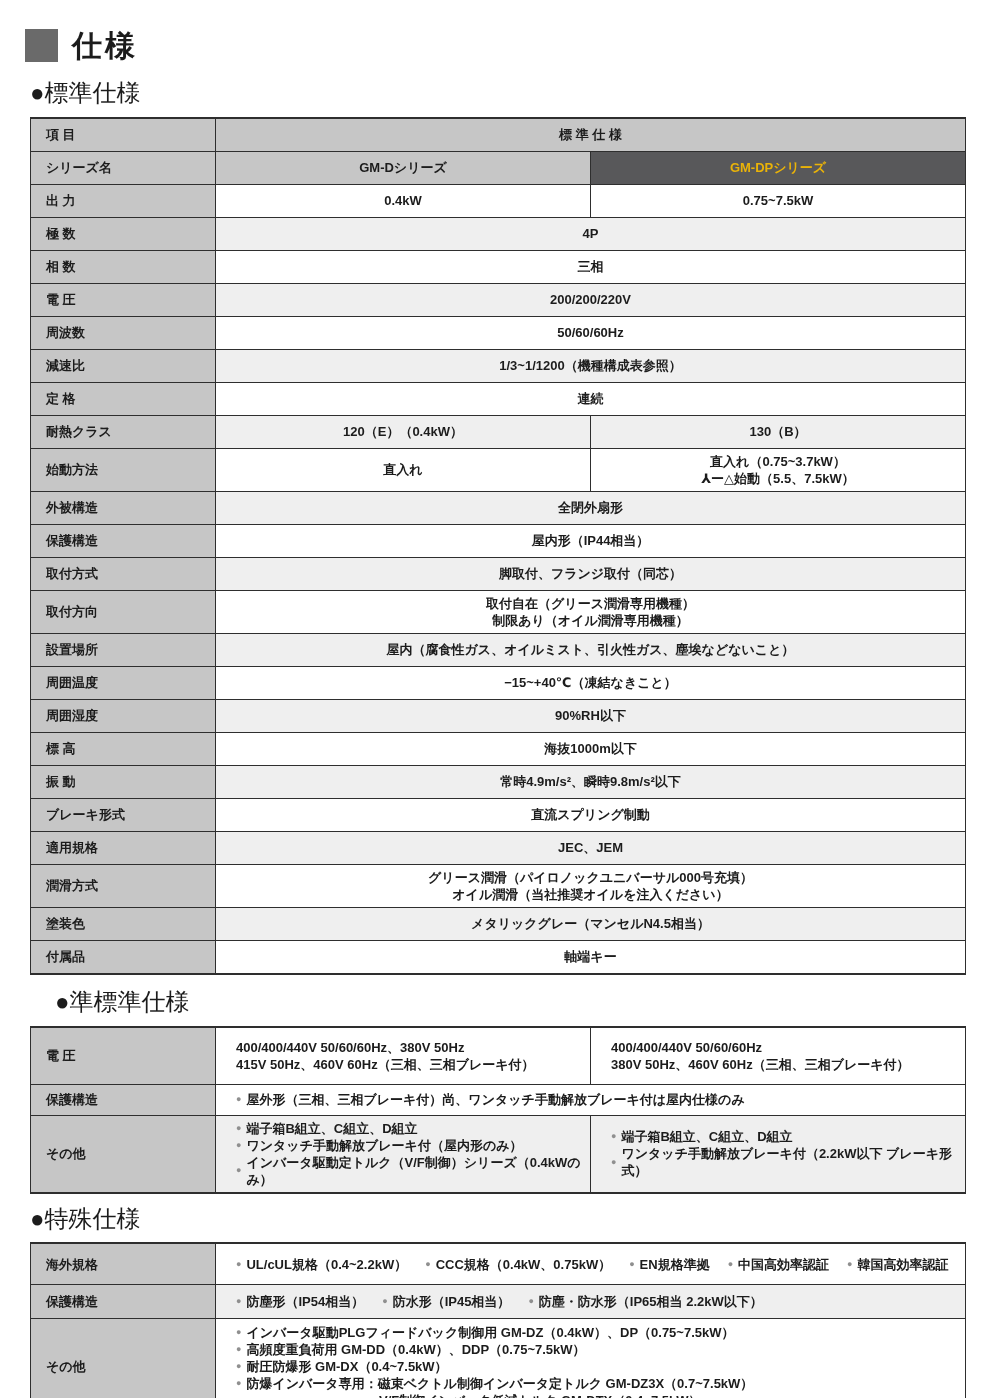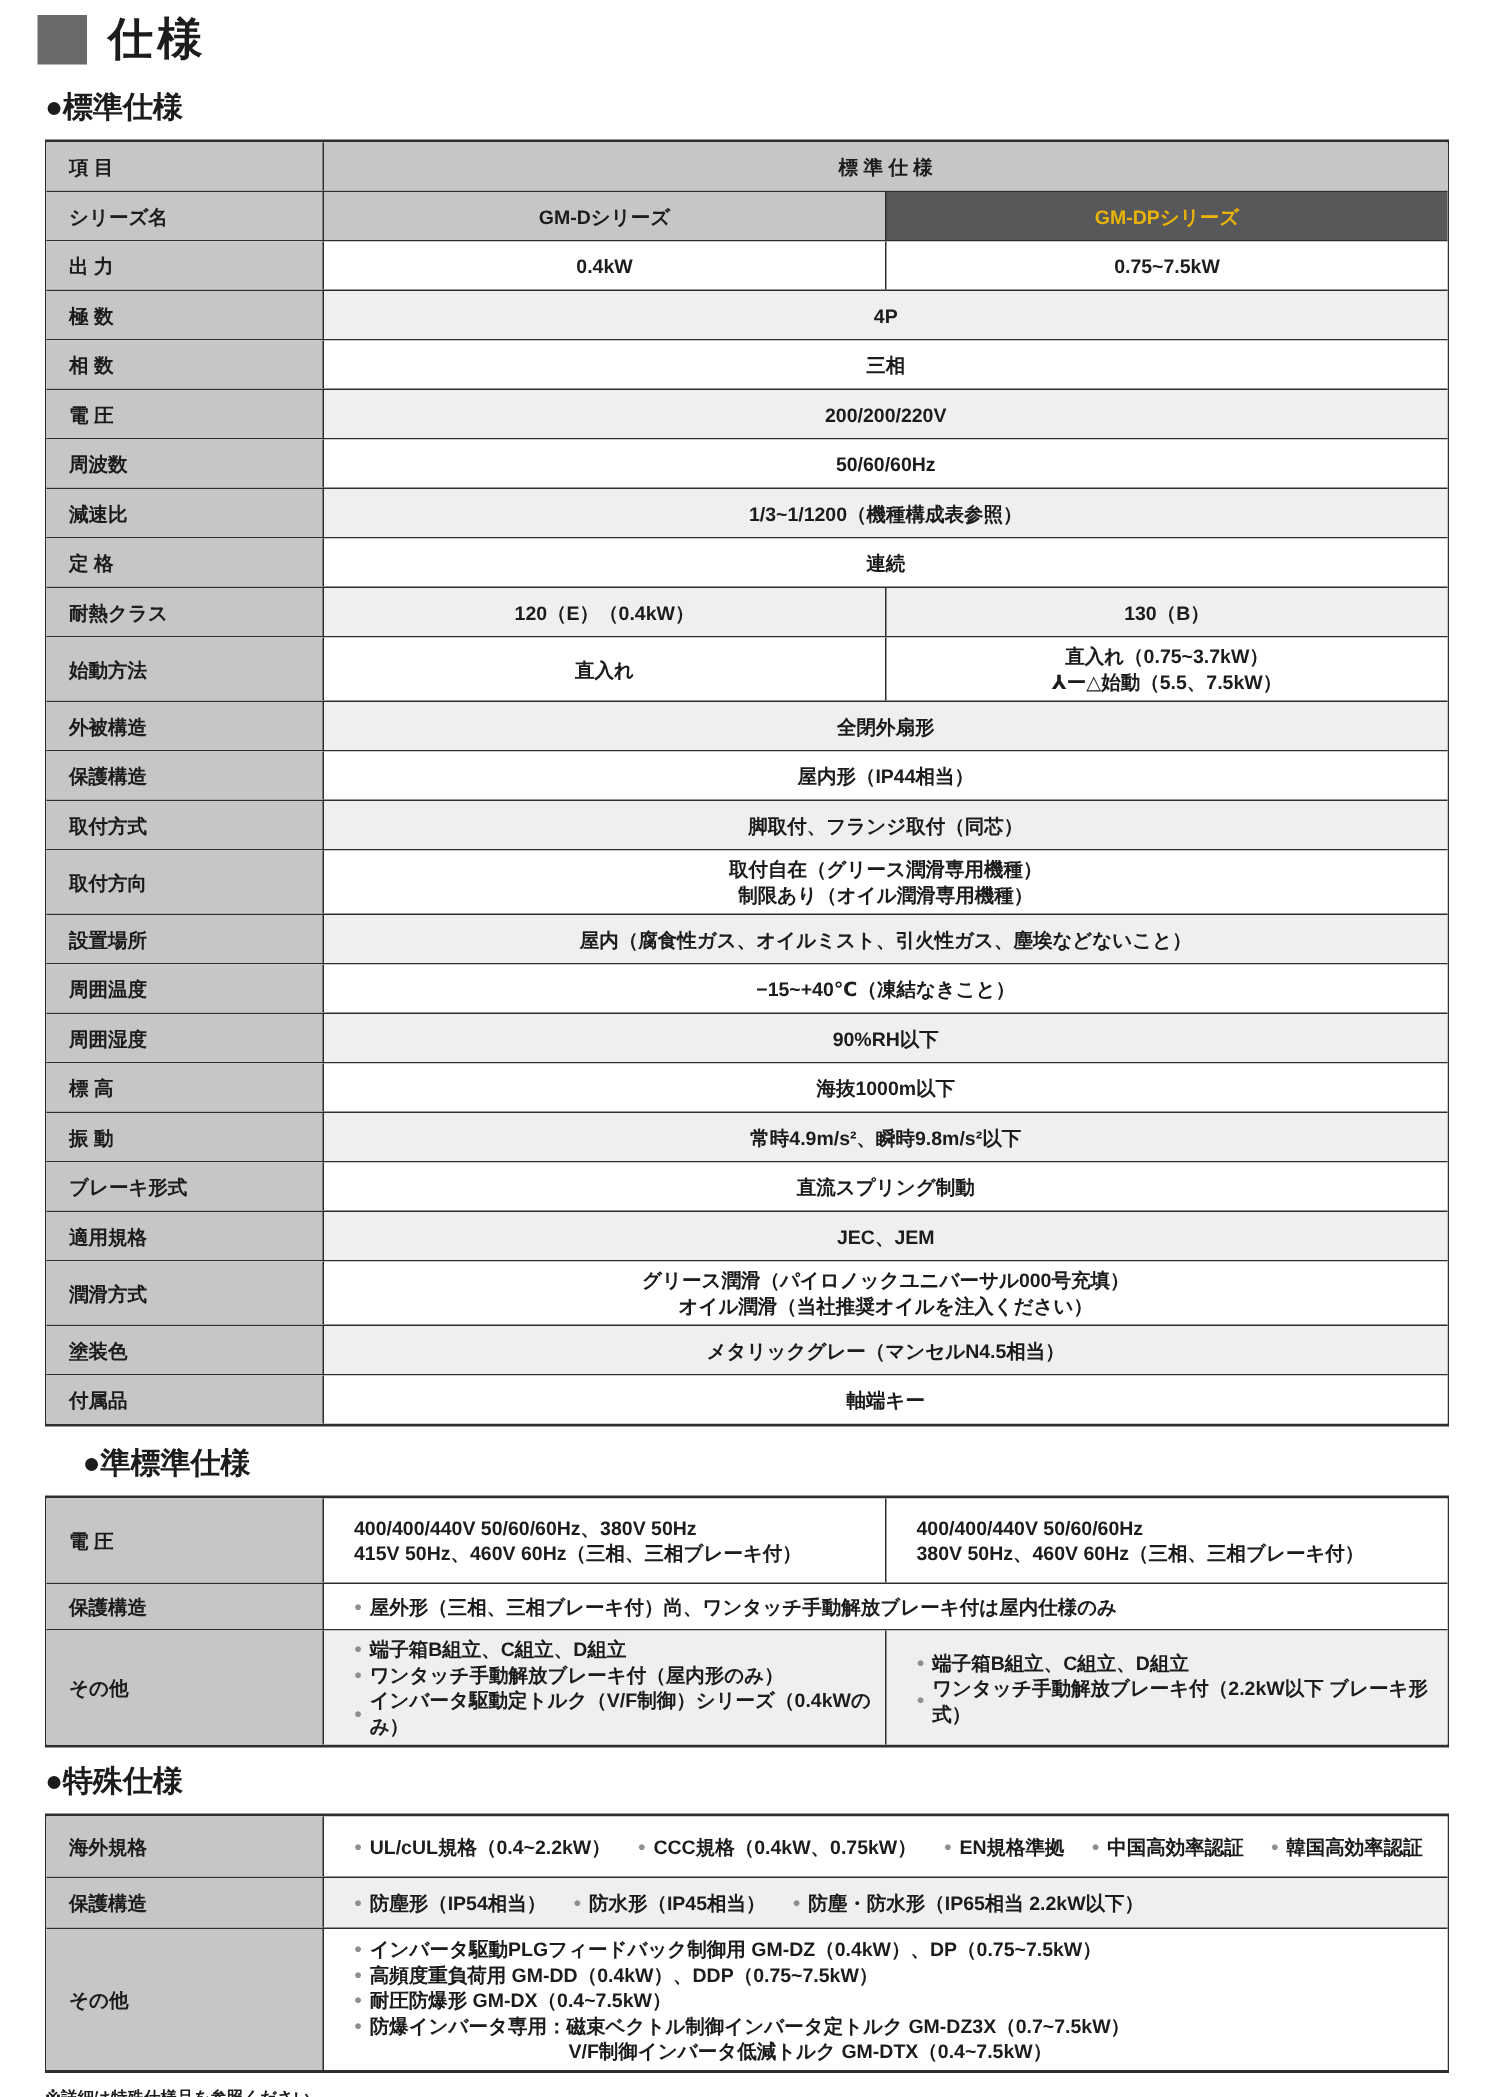--- a/index.html
+++ b/index.html
@@ -5,26 +5,26 @@
   html,body{margin:0;padding:0;background:#fff;}
   body{
     width:991px;
     font-family:"Liberation Sans","DejaVu Sans",sans-serif;
     color:#1c1c1c;
     -webkit-font-smoothing:antialiased;
   }
   .page{padding:0 23px 20px 30px;}
 
   
-  .title-row{display:flex;align-items:flex-start;gap:14px;padding-top:10px;margin-left:-5px;}
+  .title-row{display:flex;align-items:flex-start;gap:14px;padding-top:29px;margin-left:-5px;}
   .title-square{width:33px;height:33px;background:#6a6a6a;flex:none;}
   h1{font-size:30px;margin:0;font-weight:bold;letter-spacing:3px;line-height:1.1;}
 
   
-  h2{font-size:20px;font-weight:bold;margin:16px 0 9px 0;line-height:1.2;}
+  h2{font-size:24px;font-weight:normal;margin:16px 0 9px 0;line-height:1.2;}
   #h-standard{margin-top:17px;}
   #h-semi{margin-top:13px;margin-left:25px;}
   #h-special{margin-top:11px;}
 
   
   .spec-table{
     width:936px;
     border:1px solid #2e2e2e;
     border-top-width:2px;
     border-bottom-width:2px;

